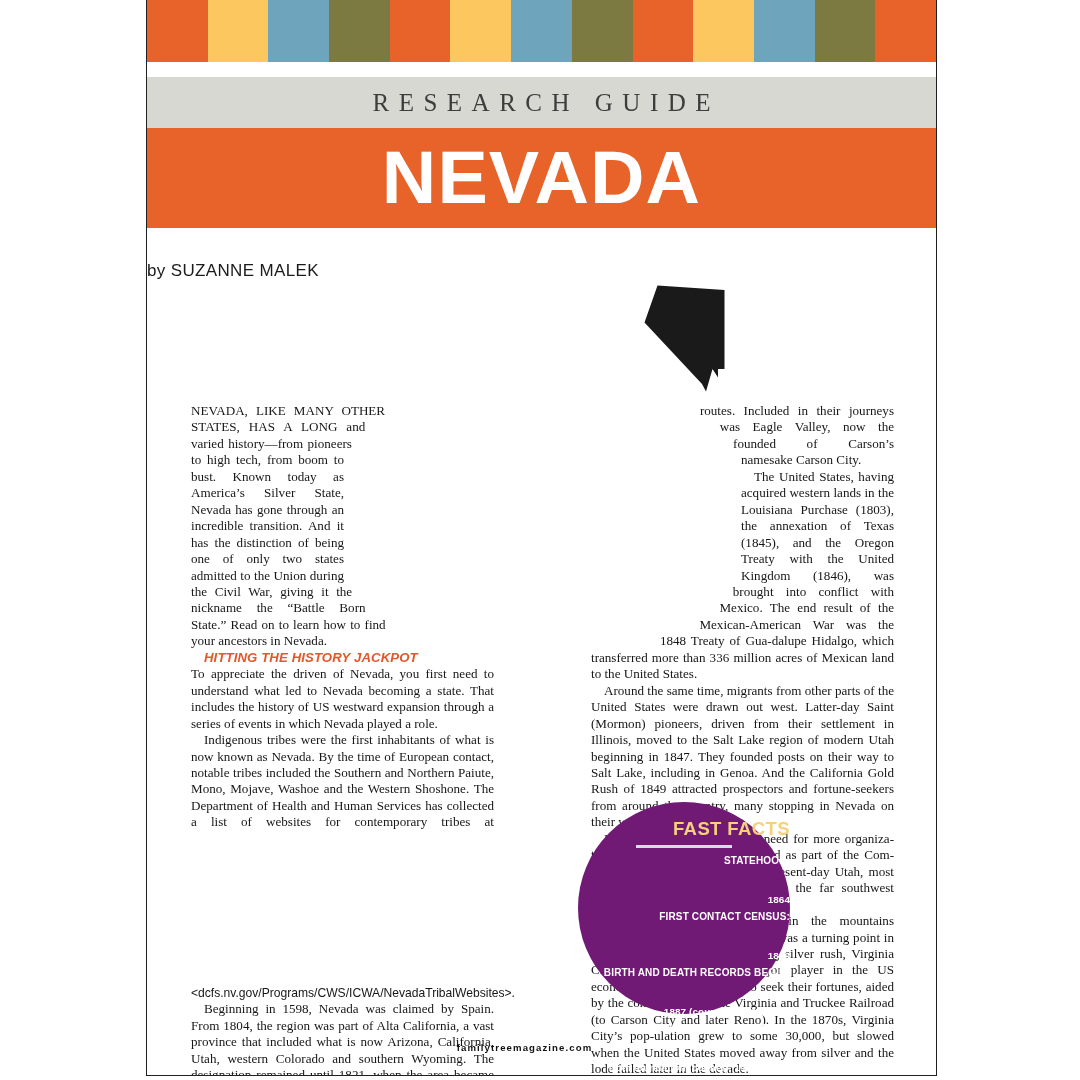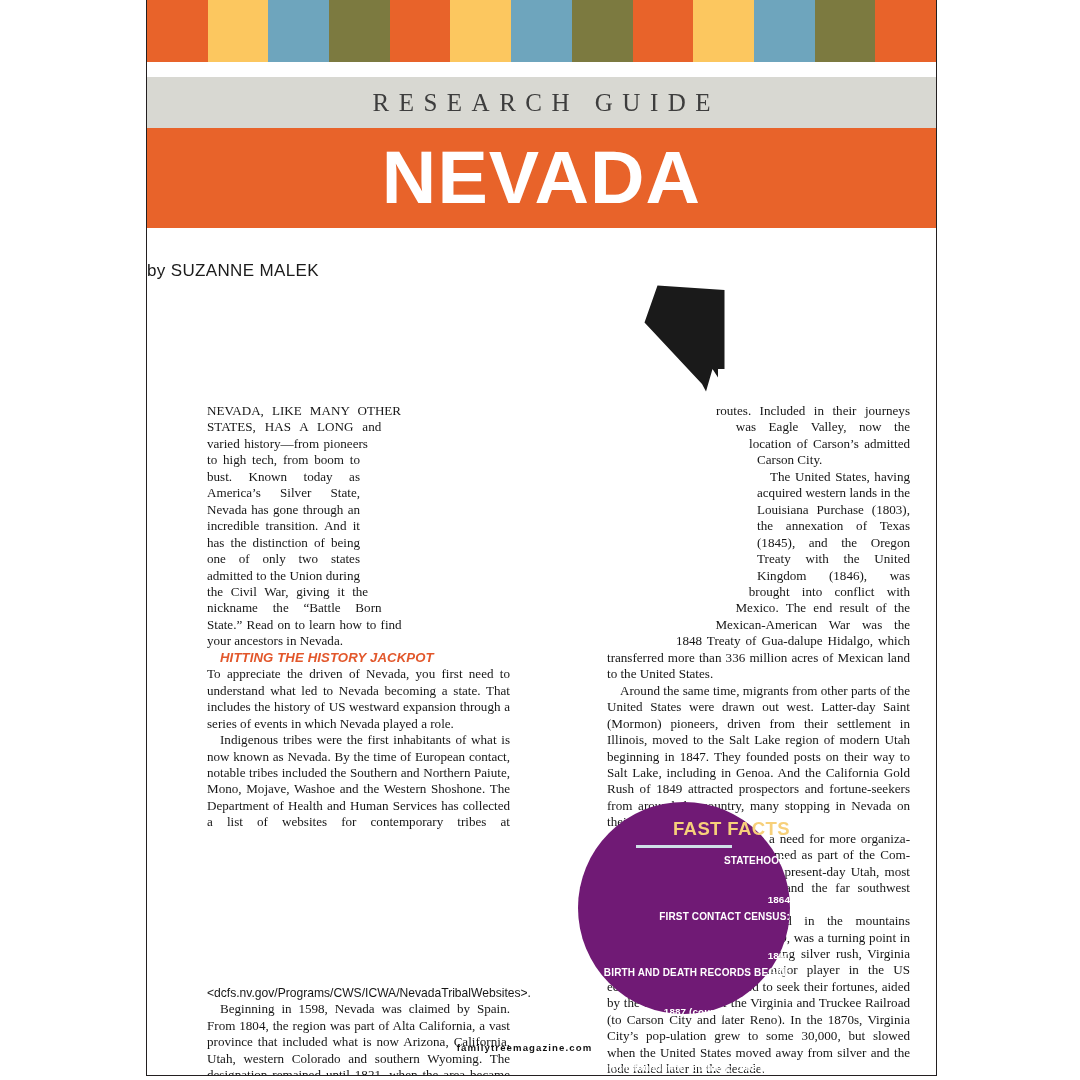--- a/index.html
+++ b/index.html
@@ -104,21 +104,21 @@
     position: absolute;
     left: 493px;
     top: 281px;
     width: 92px;
     height: 112px;
   }
 
   
   #article {
     position: absolute;
-    left: 60px;
+    left: 44px;
     top: 403px;
     width: 703px;
     height: 625px;
   }
   .col {
     position: absolute;
     top: 0;
     width: 303px;
     height: 100%;
     font-family: "Liberation Serif", serif;
@@ -274,21 +274,21 @@
       <p class="noindent">NEVADA, LIKE MANY OTHER STATES, HAS A LONG and varied history—from pioneers to high tech, from boom to bust. Known today as America’s Silver State, Nevada has gone through an incredible transition. And it has the distinction of being one of only two states admitted to the Union during the Civil War, giving it the nickname the “Battle Born State.” Read on to learn how to find your ancestors in Nevada.</p>
       <p class="subhead">HITTING THE HISTORY JACKPOT</p>
       <p class="noindent">To appreciate the driven of Nevada, you first need to understand what led to Nevada becoming a state. That includes the history of US westward expansion through a series of events in which Nevada played a role.</p>
       <p><span>Indigenous tribes were the first inhabitants of what is now known as Nevada. By the time of European contact, notable tribes included the Southern and Northern Paiute, Mono, Mojave, Washoe and the Western Shoshone. The Department of Health and Human Services has collected a list of websites for contemporary tribes at </span><span class="mono-url">&lt;dcfs.nv.gov/Programs/CWS/ICWA/NevadaTribalWebsites&gt;.</span></p>
       <p>Beginning in 1598, Nevada was claimed by Spain. From 1804, the region was part of Alta California, a vast province that included what is now Arizona, California, Utah, western Colorado and southern Wyoming. The designation remained until 1821, when the area became part of the newly indepen-dent Mexico.</p>
 
     </div>
 
     <div class="col" id="col-right">
       <div class="circle-cut-left" style="margin-top:381px;"></div>
-      <p class="noindent">routes. Included in their journeys was Eagle Valley, now the location of Carson’s admitted Carson City.</p>
+      <p class="noindent">routes. Included in their journeys was Eagle Valley, now the founded of Carson’s namesake Carson City.</p>
       <p>The United States, having acquired western lands in the Louisiana Purchase (1803), the annexation of Texas (1845), and the Oregon Treaty with the United Kingdom (1846), was brought into conflict with Mexico. The end result of the Mexican-American War was the 1848 Treaty of Gua-dalupe Hidalgo, which transferred more than 336 million acres of Mexican land to the United States.</p>
       <p>Around the same time, migrants from other parts of the United States were drawn out west. Latter-day Saint (Mormon) pioneers, driven from their settlement in Illinois, moved to the Salt Lake region of modern Utah beginning in 1847. They founded posts on their way to Salt Lake, including in Genoa. And the California Gold Rush of 1849 attracted prospectors and fortune-seekers from around the country, many stopping in Nevada on their way.</p>
       <p>Increased settlement led to a need for more organiza-tion. The Territory of Utah formed as part of the Com-promise of 1850, encompassing present-day Utah, most of Nevada, western Colorado, and the far southwest corner of Wyoming.</p>
       <p>The Comstock Lode, found in the mountains surrounding Virginia City in 1859, was a turning point in Nevada history. Amid the ensuing silver rush, Virginia City quickly grew into a major player in the US economy. Thousands arrived to seek their fortunes, aided by the con-struction of the Virginia and Truckee Railroad (to Carson City and later Reno). In the 1870s, Virginia City’s pop-ulation grew to some 30,000, but slowed when the United States moved away from silver and the lode failed later in the decade.</p>
     </div>
 
   </div>
 
   <div id="fast-facts">
     <div class="ff-title">FAST FACTS</div>

